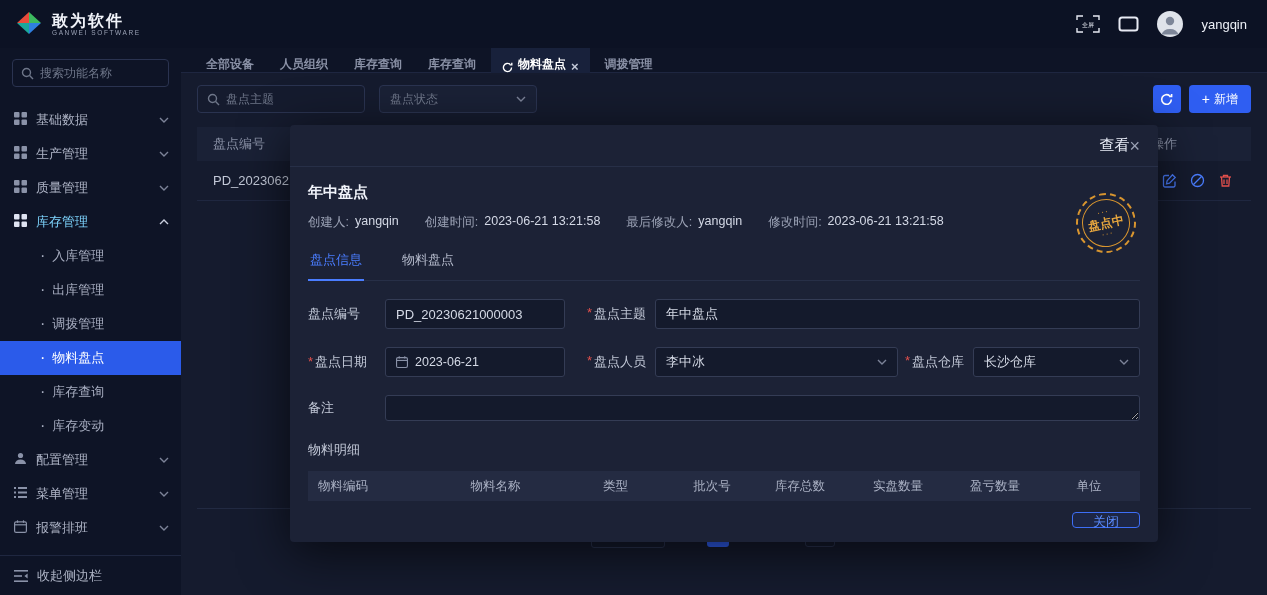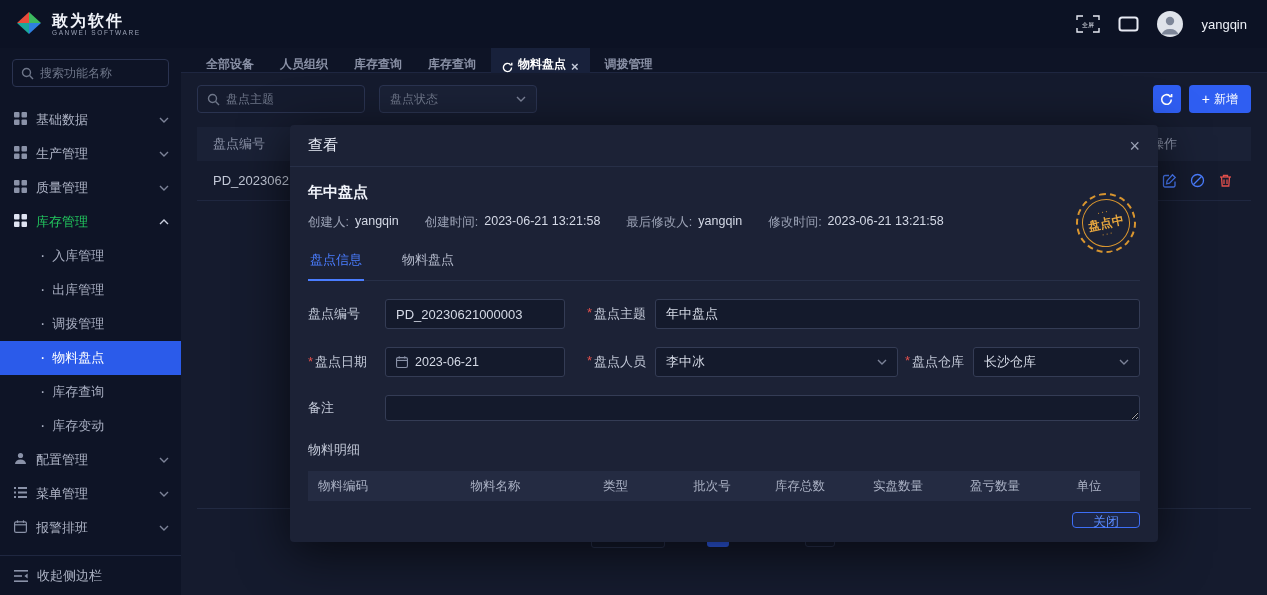--- a/index.html
+++ b/index.html
@@ -25,21 +25,21 @@
     background:#0e1426; z-index:15; display:flex; flex-direction:column; }
   .side-search { margin:11px 12px 4px; height:28px; border:1px solid #2a3350; border-radius:4px;
     display:flex; align-items:center; padding:0 8px; gap:6px; background:#0e1426; }
   .side-search input { flex:1; background:transparent; border:none; outline:none;
     color:#cdd3e0; font-size:12px; width:100px; font-family:inherit; }
   .side-search input::placeholder { color:#6e7689; }
   .nav { flex:1; overflow:hidden; padding-top:12px; }
   .nav-group { height:34px; display:flex; align-items:center; padding:0 12px 0 14px;
     color:#aeb4c6; cursor:pointer; gap:9px; }
   .nav-group .nav-label { flex:1; font-size:13px; }
-  .nav-group.open { color:#22c55e; }
+  .nav-group.open { color:#7dd3fc; }
   .nav-group.open svg rect { fill:#dfe4f2; }
   .nav-caret { display:inline-flex; }
   .caret-up { transform:rotate(180deg); }
   .nav-sub { height:34px; display:flex; align-items:center; padding-left:40px;
     color:#a7adc0; font-size:13px; cursor:pointer; gap:7px; }
   .nav-sub .dot { font-size:16px; line-height:0; }
   .nav-sub.active { background:#2b5bea; color:#ffffff; }
   .side-collapse { height:40px; border-top:1px solid #1f2740; display:flex;
     align-items:center; gap:9px; padding:0 14px; color:#aeb4c6; cursor:pointer; }
   
@@ -84,21 +84,21 @@
   .pg-btn { width:22px; height:22px; display:flex; align-items:center; justify-content:center;
     color:#7c8396; font-size:14px; cursor:pointer; }
   .pg-current { width:22px; height:22px; background:#2f5ef2; color:#fff; border-radius:3px;
     display:flex; align-items:center; justify-content:center; cursor:pointer; }
   .pg-goto { width:30px; height:22px; border:1px solid #2a3350; border-radius:3px;
     display:flex; align-items:center; justify-content:center; color:#cdd3e0; cursor:text; }
   
   .modal { position:absolute; left:290px; top:125px; width:868px; height:417px;
     background:#1c2236; border-radius:4px; z-index:50;
     box-shadow:0 10px 50px rgba(0,0,0,.65); }
-  .m-head { height:42px; display:flex; align-items:center; justify-content:space-between;
+  .m-head { height:42px; display:flex; align-items:center; justify-content:flex-end;
     padding:0 18px; border-bottom:1px solid #272f47; }
   .m-head-title { font-size:15px; color:#e9edf8; }
   .m-close { font-size:18px; color:#9aa1b4; cursor:pointer; line-height:1; }
   .m-body { padding:12px 18px 0; position:relative; height:375px; }
   .m-title { font-size:15px; font-weight:bold; color:#f0f3fa; margin:4px 0 12px; }
   .m-meta { display:flex; gap:26px; font-size:12.5px; margin-bottom:14px; }
   .m-meta .pair { display:flex; gap:6px; }
   .m-meta .k { color:#9aa1b4; }
   .m-meta .v { color:#d4d9e6; }
   .stamp { position:absolute; right:22px; top:26px; width:60px; height:60px;

